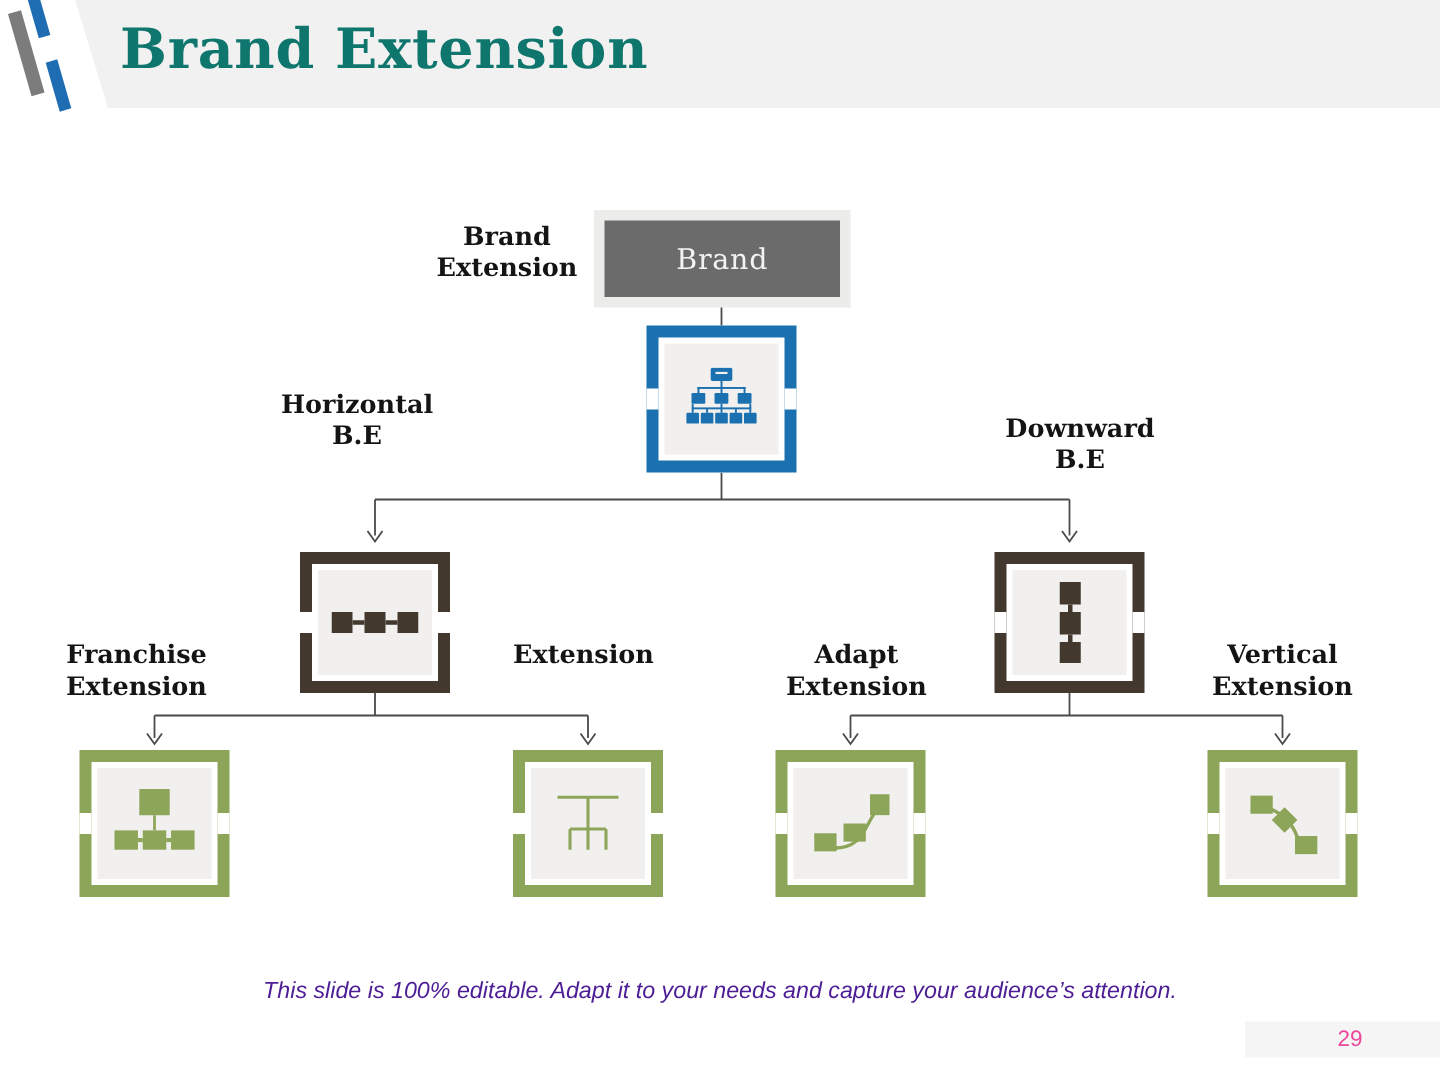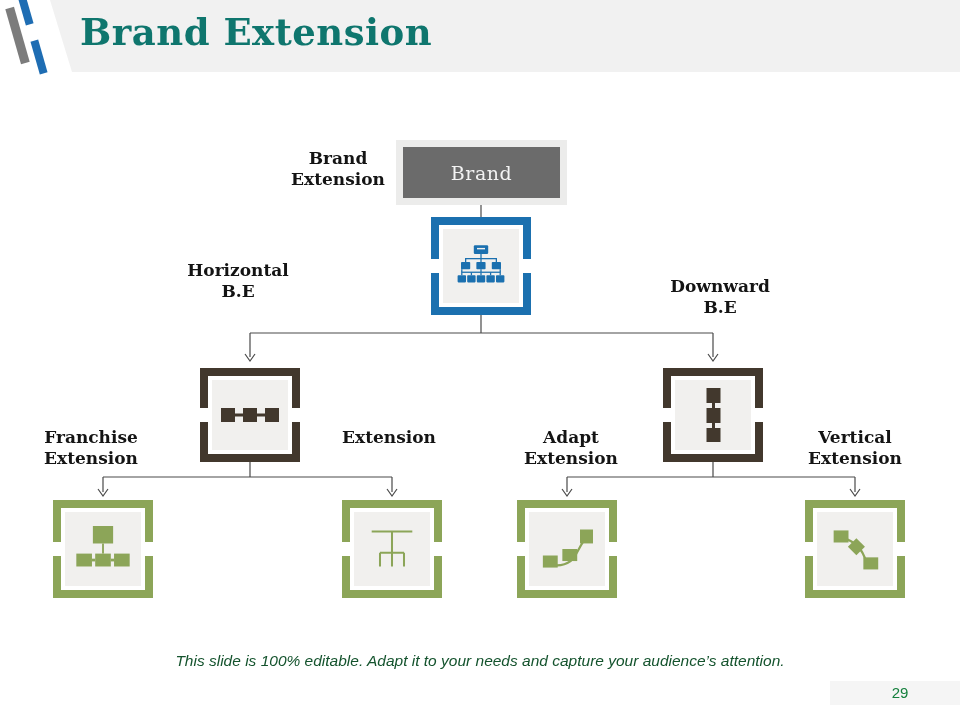--- a/index.html
+++ b/index.html
@@ -38,24 +38,24 @@
   
   .lbl{position:absolute;width:140px;text-align:center;font-weight:700;font-size:17px;
        line-height:21px;color:#141414;}
 
   
   .connectors{position:absolute;left:0;top:0;z-index:0;}
   .boxlayer{z-index:1;}
 
   
   .footer-note{position:absolute;left:0;top:652px;width:960px;text-align:center;
-       font-family:"Liberation Sans",sans-serif;font-style:italic;font-size:15.5px;color:#14532d;}
+       font-family:"Liberation Sans",sans-serif;font-style:italic;font-size:15.5px;color:#4c1d95;}
   .page-strip{position:absolute;left:830px;top:681px;width:130px;height:24px;background:#f5f5f5;}
   .page-number{position:absolute;left:870px;top:684px;width:60px;text-align:center;
-       font-family:"Liberation Sans",sans-serif;font-size:15px;color:#15803d;}
+       font-family:"Liberation Sans",sans-serif;font-size:15px;color:#ec4899;}
 </style>
 </head>
 <body>
 
 <div class="slide">
 
   <div class="header-band"></div>
   <div class="logo-bar logo-gray"></div>
   <div class="logo-bar logo-blue-top"></div>
   <div class="logo-bar logo-blue-bottom"></div>

